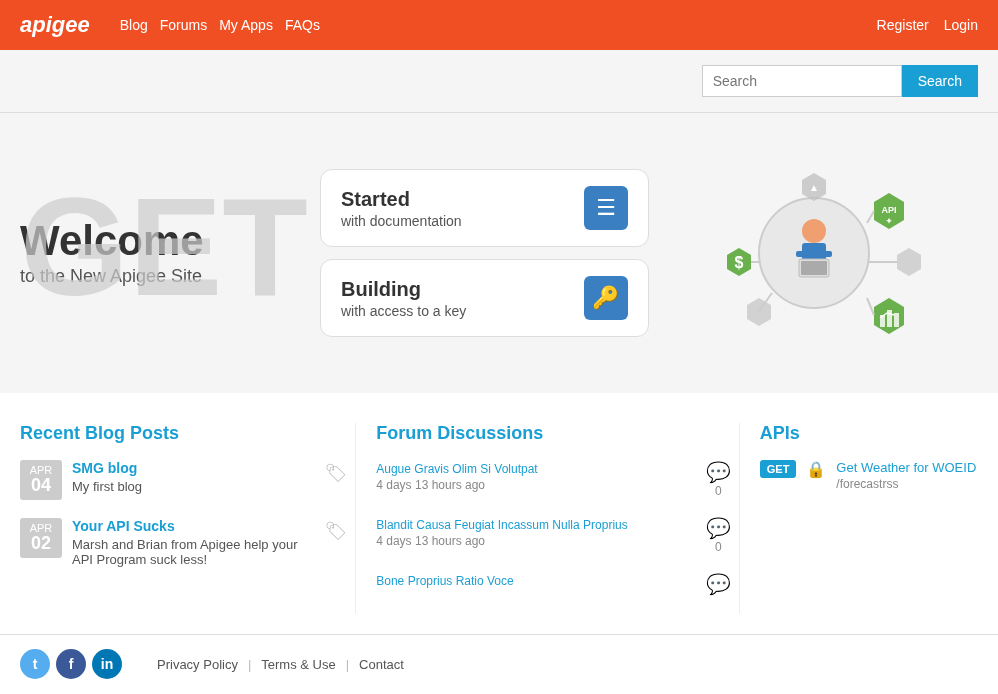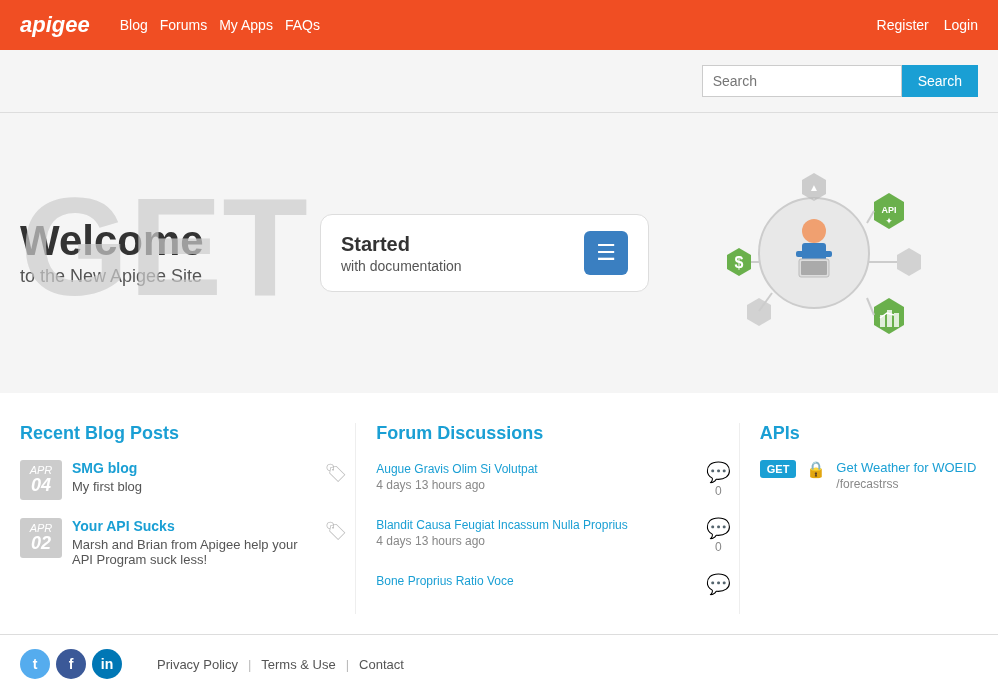--- a/index.html
+++ b/index.html
@@ -183,21 +183,20 @@
       margin-bottom: 18px;
     }
     .blog-date {
       background: #ccc;
       color: #fff;
       text-align: center;
       width: 42px;
       flex-shrink: 0;
       padding: 4px 0;
       border-radius: 3px;
-      font-style: italic;
     }
     .blog-date .month {
       font-size: 11px;
       text-transform: uppercase;
       display: block;
     }
     .blog-date .day {
       font-size: 18px;
       font-weight: bold;
       display: block;
@@ -355,20 +354,29 @@
   </div>
   <div id="cards-area">
 
   <div class="card">
     <div class="card-text">
       <h3>Started</h3>
       <p>with documentation</p>
     </div>
     <div class="card-icon">
           <span style="font-size:22px">☰</span>
+        </div>
+  </div>
+      <div class="card">
+    <div class="card-text">
+      <h3>Building</h3>
+      <p>with access to a key</p>
+    </div>
+    <div class="card-icon">
+          <span style="font-size:22px">🔑</span>
         </div>
   </div>
     </div>
   <div id="illustration">
     <svg class="illus-svg" viewBox="0 0 260 220" xmlns="http://www.w3.org/2000/svg">
 
       <circle cx="130" cy="110" r="55" fill="#e8e8e8" stroke="#ccc" stroke-width="2"></circle>
 
       <circle cx="130" cy="88" r="12" fill="#f0a070"></circle>
       <rect x="118" y="100" width="24" height="20" rx="3" fill="#3a7fc1"></rect>

